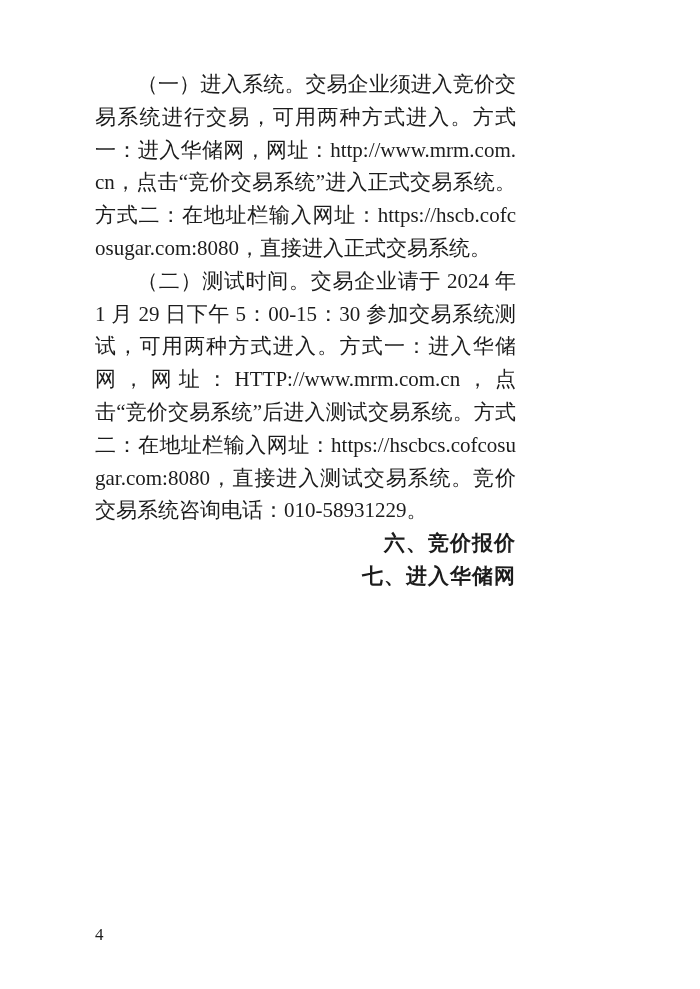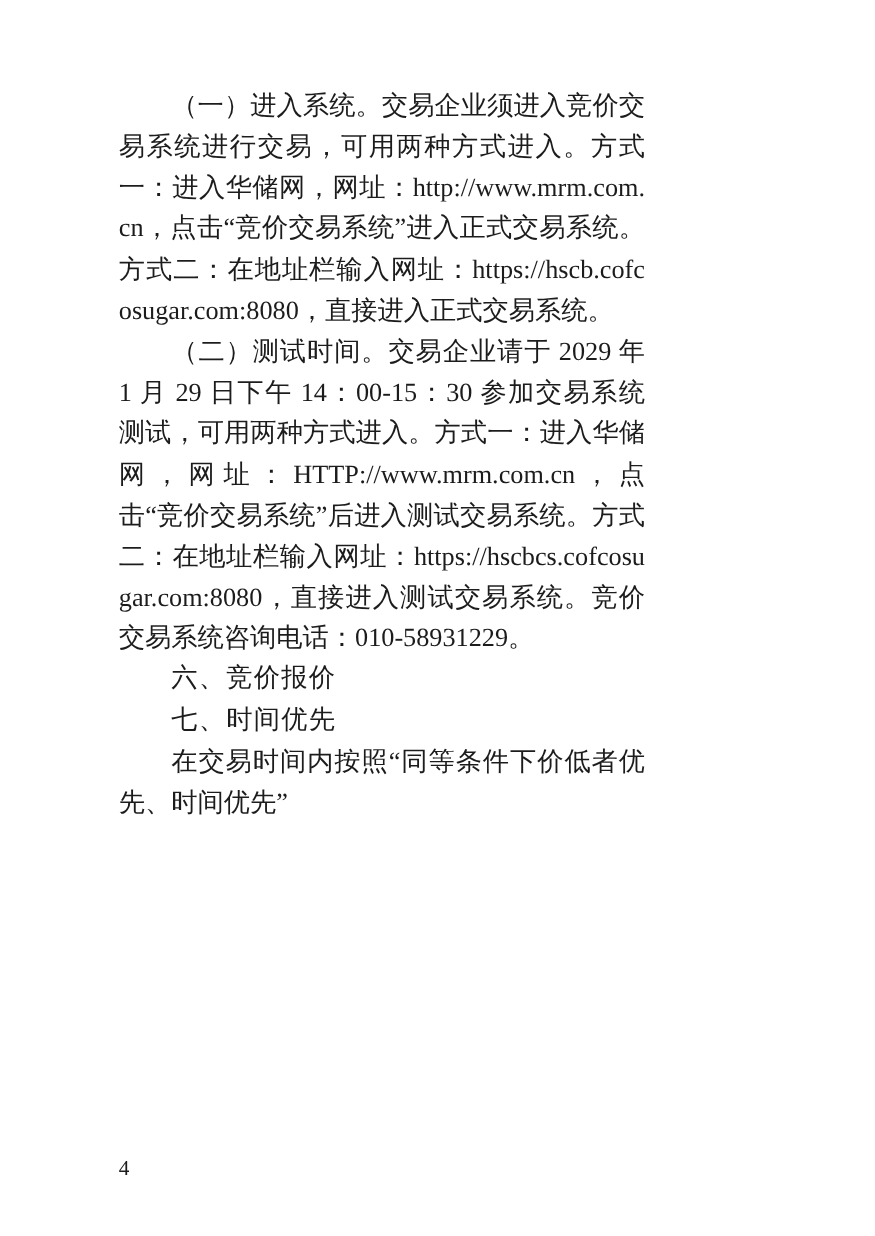--- a/index.html
+++ b/index.html
@@ -22,44 +22,44 @@
   .para {
     margin: 0;
     text-indent: 2em;
     text-align: justify;
     text-justify: inter-character;
     word-break: break-all;
   }
   .heading {
     margin: 0;
     text-indent: 2em;
-    font-weight: normal;
+    font-weight: bold;
     font-family: "Liberation Sans", "DejaVu Sans", sans-serif;
     letter-spacing: 1px;
+    text-align: right;
   }
   .page-number {
     position: absolute;
     left: 95px;
     bottom: 46px;
     font-size: 17px;
     line-height: 1;
     text-indent: 0;
     color: #1c1c1c;
   }
 </style>
 </head>
 <body>
 
 <div class="page">
   <p class="para">（一）进入系统。交易企业须进入竞价交易系统进行交易，可用两种方式进入。方式一：进入华储网，网址：http://www.mrm.com.cn，点击“竞价交易系统”进入正式交易系统。方式二：在地址栏输入网址：https://hscb.cofcosugar.com:8080，直接进入正式交易系统。</p>
 
-  <p class="para">（二）测试时间。交易企业请于 2029 年 1 月 29 日下午 14：00-15：30 参加交易系统测试，可用两种方式进入。方式一：进入华储网，网址：HTTP://www.mrm.com.cn，点击“竞价交易系统”后进入测试交易系统。方式二：在地址栏输入网址：https://hscbcs.cofcosugar.com:8080，直接进入测试交易系统。竞价交易系统咨询电话：010-58931229。</p>
+  <p class="para">（二）测试时间。交易企业请于 2024 年 1 月 29 日下午 5：00-15：30 参加交易系统测试，可用两种方式进入。方式一：进入华储网，网址：HTTP://www.mrm.com.cn，点击“竞价交易系统”后进入测试交易系统。方式二：在地址栏输入网址：https://hscbcs.cofcosugar.com:8080，直接进入测试交易系统。竞价交易系统咨询电话：010-58931229。</p>
 
   <p class="heading">六、竞价报价</p>
 
 
 
-  <p class="heading">七、时间优先</p>
+  <p class="heading">七、进入华储网</p>
 
-  <p class="para">在交易时间内按照“同等条件下价低者优先、时间优先”</p>
 
   <div class="page-number">4</div>
 </div>
 
 </body></html>

